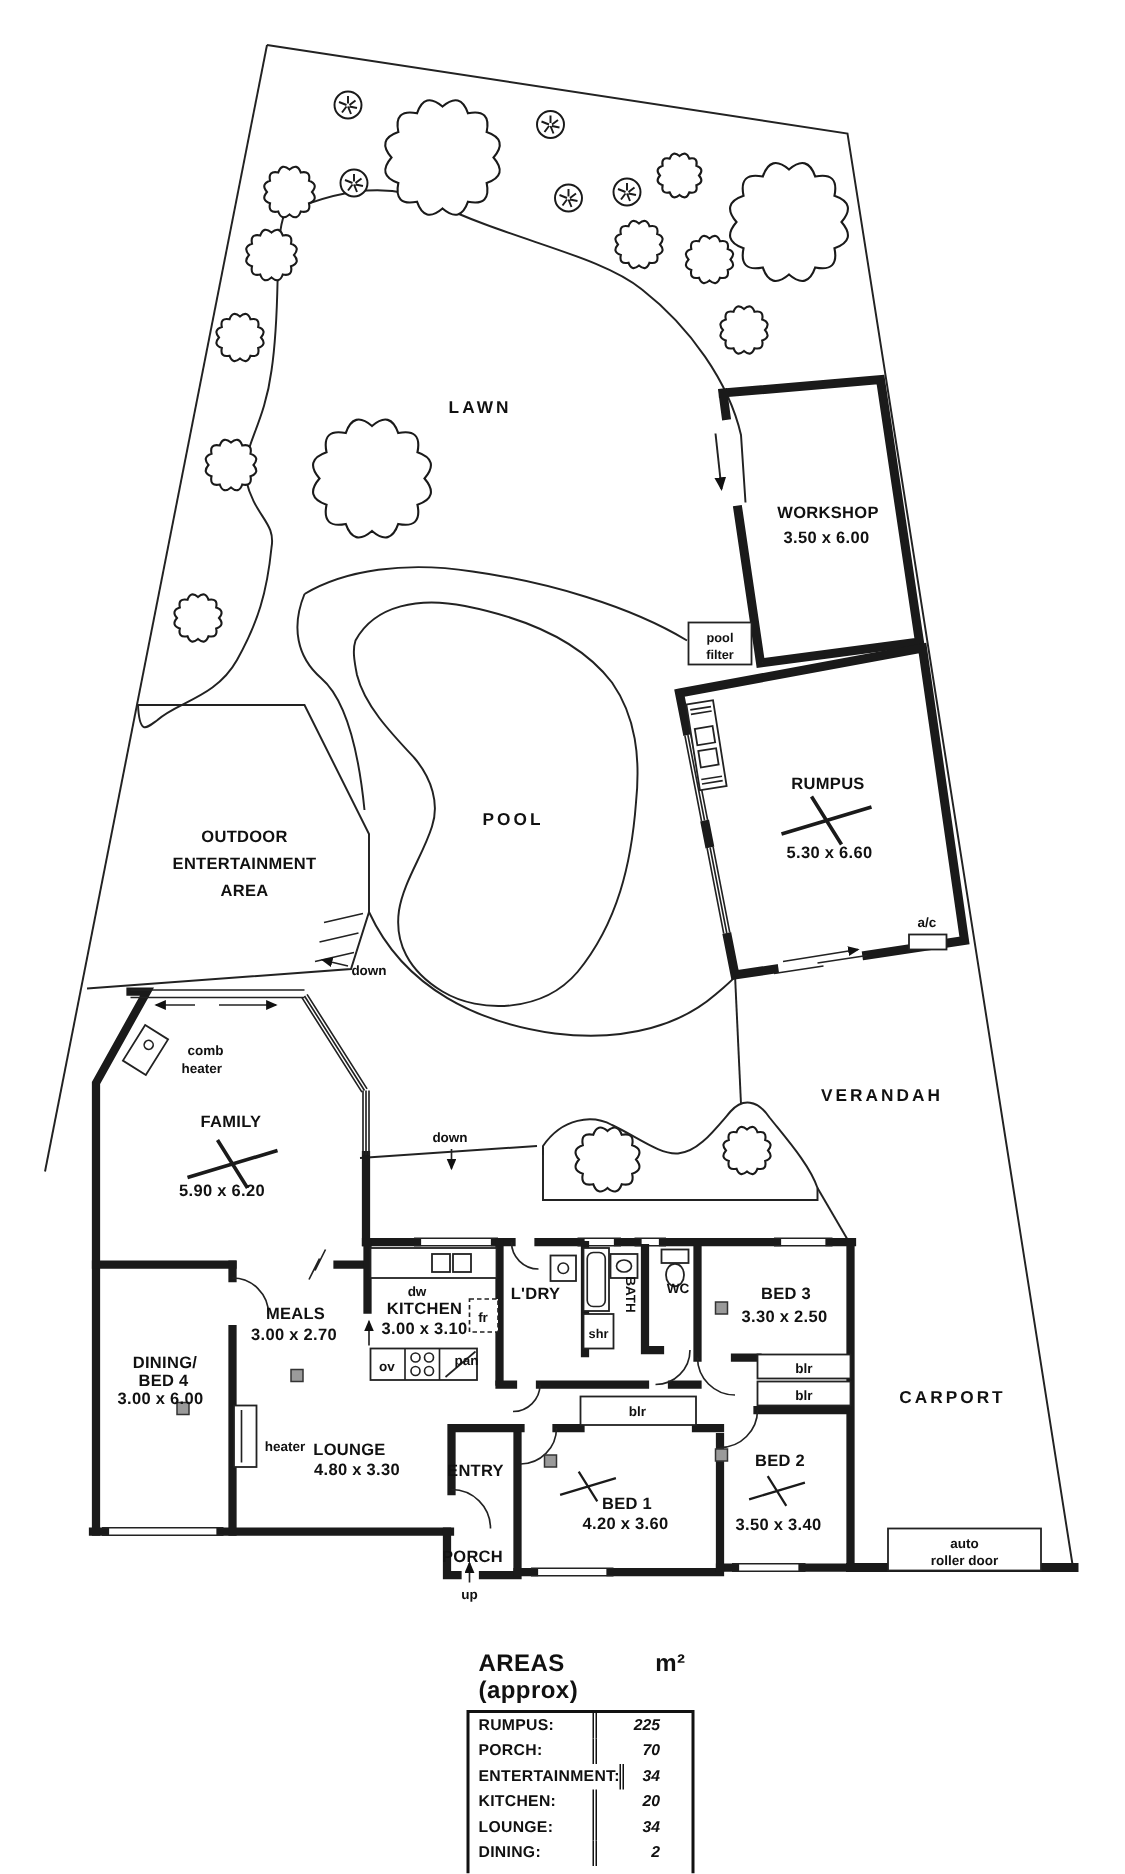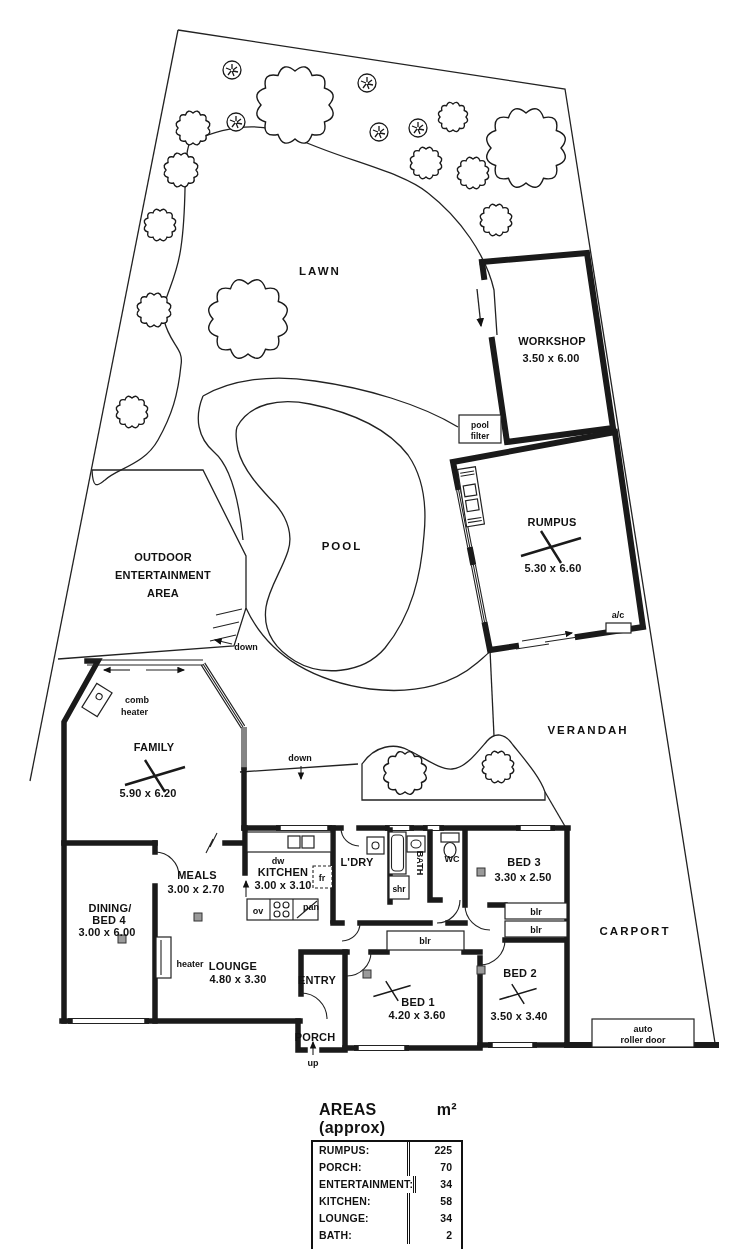--- a/index.html
+++ b/index.html
@@ -18,21 +18,21 @@
   .whiteout{stroke:#fff;stroke-width:8;fill:none;}
   .fix{stroke:#222;stroke-width:1.2;fill:#fff;}
   .sq{fill:#9a9a9a;stroke:#333;stroke-width:1;}
   
   .areas{position:absolute;left:311px;top:1073px;width:152px;color:#111;}
   .areas-head{display:flex;justify-content:space-between;font-size:16px;font-weight:bold;
               padding:0 6px 3px 8px;letter-spacing:.3px;margin-top:28px;}
   .areas-box{border:2px solid #111;}
   .arow{display:flex;height:17px;line-height:17px;font-size:10.5px;font-weight:bold;}
   .alabel{flex:1;padding-left:6px;letter-spacing:.2px;}
-  .aval{width:42px;border-left:3px double #111;text-align:right;padding-right:9px;}
+  .aval{width:42px;border-left:3px double #111;text-align:right;padding-right:21px;font-style:italic;}
   .arow.total{border-top:3px double #111;height:19px;line-height:19px;margin-top:36px;}
 </style>
 </head>
 <body>
 
 <div id="stage">
 <svg width="750" height="1249" viewBox="0 0 750 1249">
   <defs>
     <marker id="ah" markerWidth="8" markerHeight="8" refX="6" refY="3" orient="auto">
       <path d="M0,0 L7,3 L0,6 Z" fill="#111"></path>
@@ -336,28 +336,28 @@
     <div class="arow">
       <span class="alabel">PORCH:</span>
       <span class="aval">70</span>
     </div>
     <div class="arow">
       <span class="alabel">ENTERTAINMENT:</span>
       <span class="aval">34</span>
     </div>
     <div class="arow">
       <span class="alabel">KITCHEN:</span>
-      <span class="aval">58</span>
+      <span class="aval">20</span>
     </div>
     <div class="arow">
       <span class="alabel">LOUNGE:</span>
       <span class="aval">34</span>
     </div>
     <div class="arow">
-      <span class="alabel">BATH:</span>
+      <span class="alabel">DINING:</span>
       <span class="aval">2</span>
     </div>
     <div class="arow total">
       <span class="alabel">TOTAL</span>
       <span class="aval">208</span>
     </div>
   </div>
 </div>
 </div>
 

